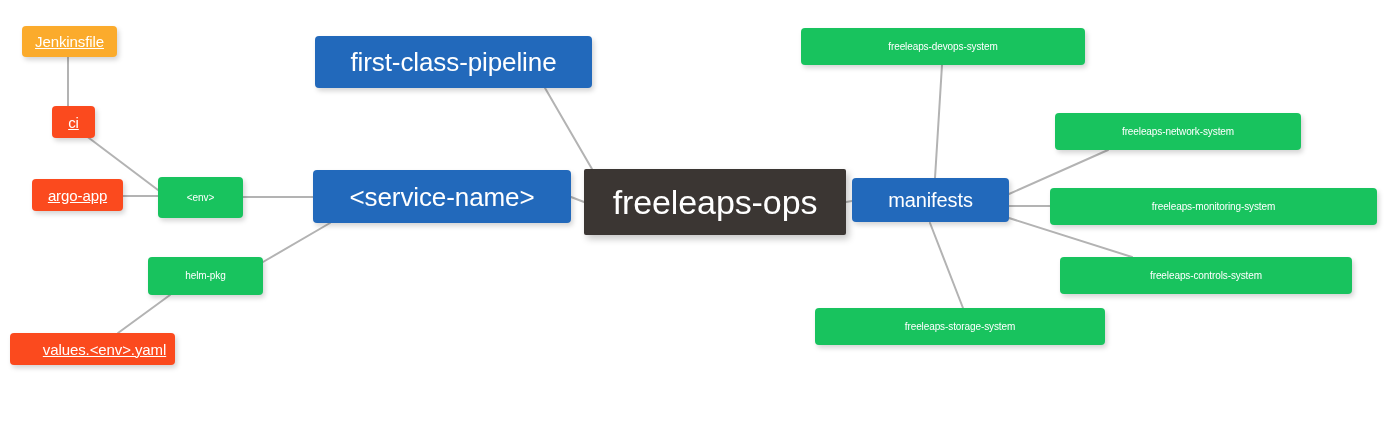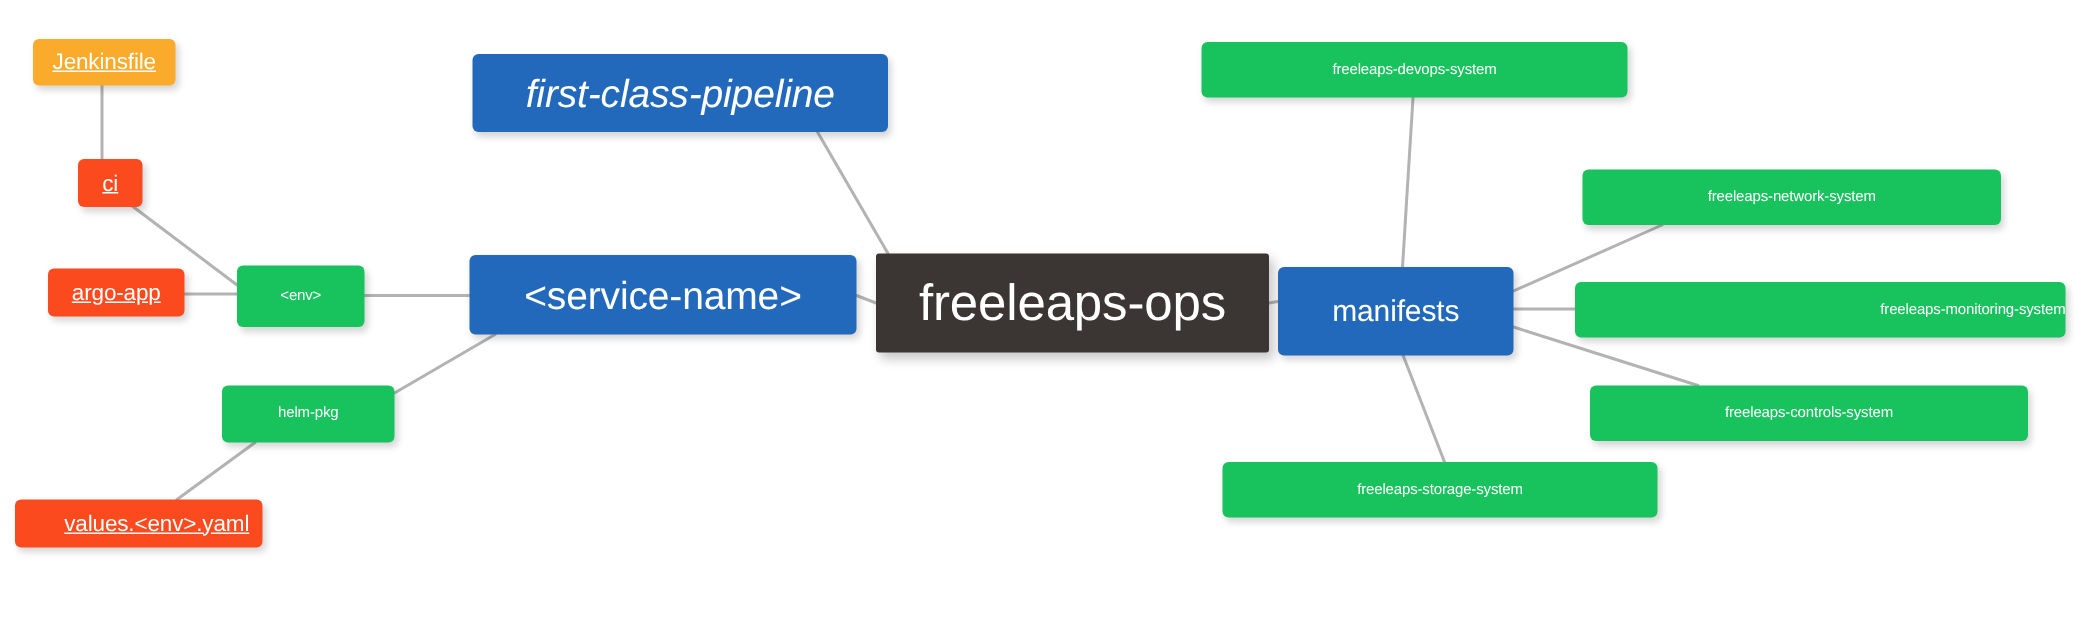--- a/index.html
+++ b/index.html
@@ -74,24 +74,24 @@
       <line x1="1009" y1="218" x2="1132" y2="257" class="edge" stroke="#b3b3b3"></line>
       <line x1="930" y1="223" x2="963" y2="308" class="edge" stroke="#b3b3b3"></line>
     </svg>
   <div id="node-layer">
       <div class="node sz-root root" style="left: 584px; top: 169px; width: 262px; height: 66px; background: rgb(59, 54, 51);">
         <span>freeleaps-ops</span>
       </div>
       <div class="node sz-l1" style="left: 313px; top: 170px; width: 258px; height: 53px; background: rgb(34, 105, 187);">
         <span>&lt;service-name&gt;</span>
       </div>
-      <div class="node sz-l1" style="left: 315px; top: 36px; width: 277px; height: 52px; background: rgb(34, 105, 187); font-style: italic;">
+      <div class="node sz-l1" style="left: 315px; top: 36px; width: 277px; height: 52px; background: rgb(34, 105, 187);">
         <span>first-class-pipeline</span>
       </div>
-      <div class="node sz-l2" style="left: 852px; top: 178px; width: 157px; height: 59px; background: rgb(34, 105, 187);">
+      <div class="node sz-l2" style="left: 852px; top: 178px; width: 157px; height: 44px; background: rgb(34, 105, 187);">
         <span>manifests</span>
       </div>
       <div class="node sz-l3" style="left: 158px; top: 177px; width: 85px; height: 41px; background: rgb(24, 195, 94);">
         <span>&lt;env&gt;</span>
       </div>
       <div class="node sz-l3" style="left: 148px; top: 257px; width: 115px; height: 38px; background: rgb(24, 195, 94);">
         <span>helm-pkg</span>
       </div>
       <div class="node sz-l4" style="left: 22px; top: 26px; width: 95px; height: 31px; background: rgb(251, 171, 44);">
         <span>Jenkinsfile</span>
@@ -101,24 +101,24 @@
       </div>
       <div class="node sz-l4" style="left: 32px; top: 179px; width: 91px; height: 32px; background: rgb(251, 74, 30);">
         <span>argo-app</span>
       </div>
       <div class="node sz-l4" style="left: 10px; top: 333px; width: 165px; height: 32px; background: rgb(251, 74, 30); padding-left: 24px;">
         <span>values.&lt;env&gt;.yaml</span>
       </div>
       <div class="node sz-l3" style="left: 801px; top: 28px; width: 284px; height: 37px; background: rgb(24, 195, 94);">
         <span>freeleaps-devops-system</span>
       </div>
-      <div class="node sz-l3" style="left: 1055px; top: 113px; width: 279px; height: 37px; background: rgb(24, 195, 94);">
+      <div class="node sz-l3" style="left: 1055px; top: 113px; width: 246px; height: 37px; background: rgb(24, 195, 94);">
         <span>freeleaps-network-system</span>
       </div>
-      <div class="node sz-l3" style="left: 1050px; top: 188px; width: 327px; height: 37px; background: rgb(24, 195, 94); justify-content: flex-end;">
+      <div class="node sz-l3" style="left: 1050px; top: 188px; width: 327px; height: 37px; background: rgb(24, 195, 94);">
         <span>freeleaps-monitoring-system</span>
       </div>
       <div class="node sz-l3" style="left: 1060px; top: 257px; width: 292px; height: 37px; background: rgb(24, 195, 94);">
         <span>freeleaps-controls-system</span>
       </div>
       <div class="node sz-l3" style="left: 815px; top: 308px; width: 290px; height: 37px; background: rgb(24, 195, 94);">
         <span>freeleaps-storage-system</span>
       </div>
     </div>
 </div>

